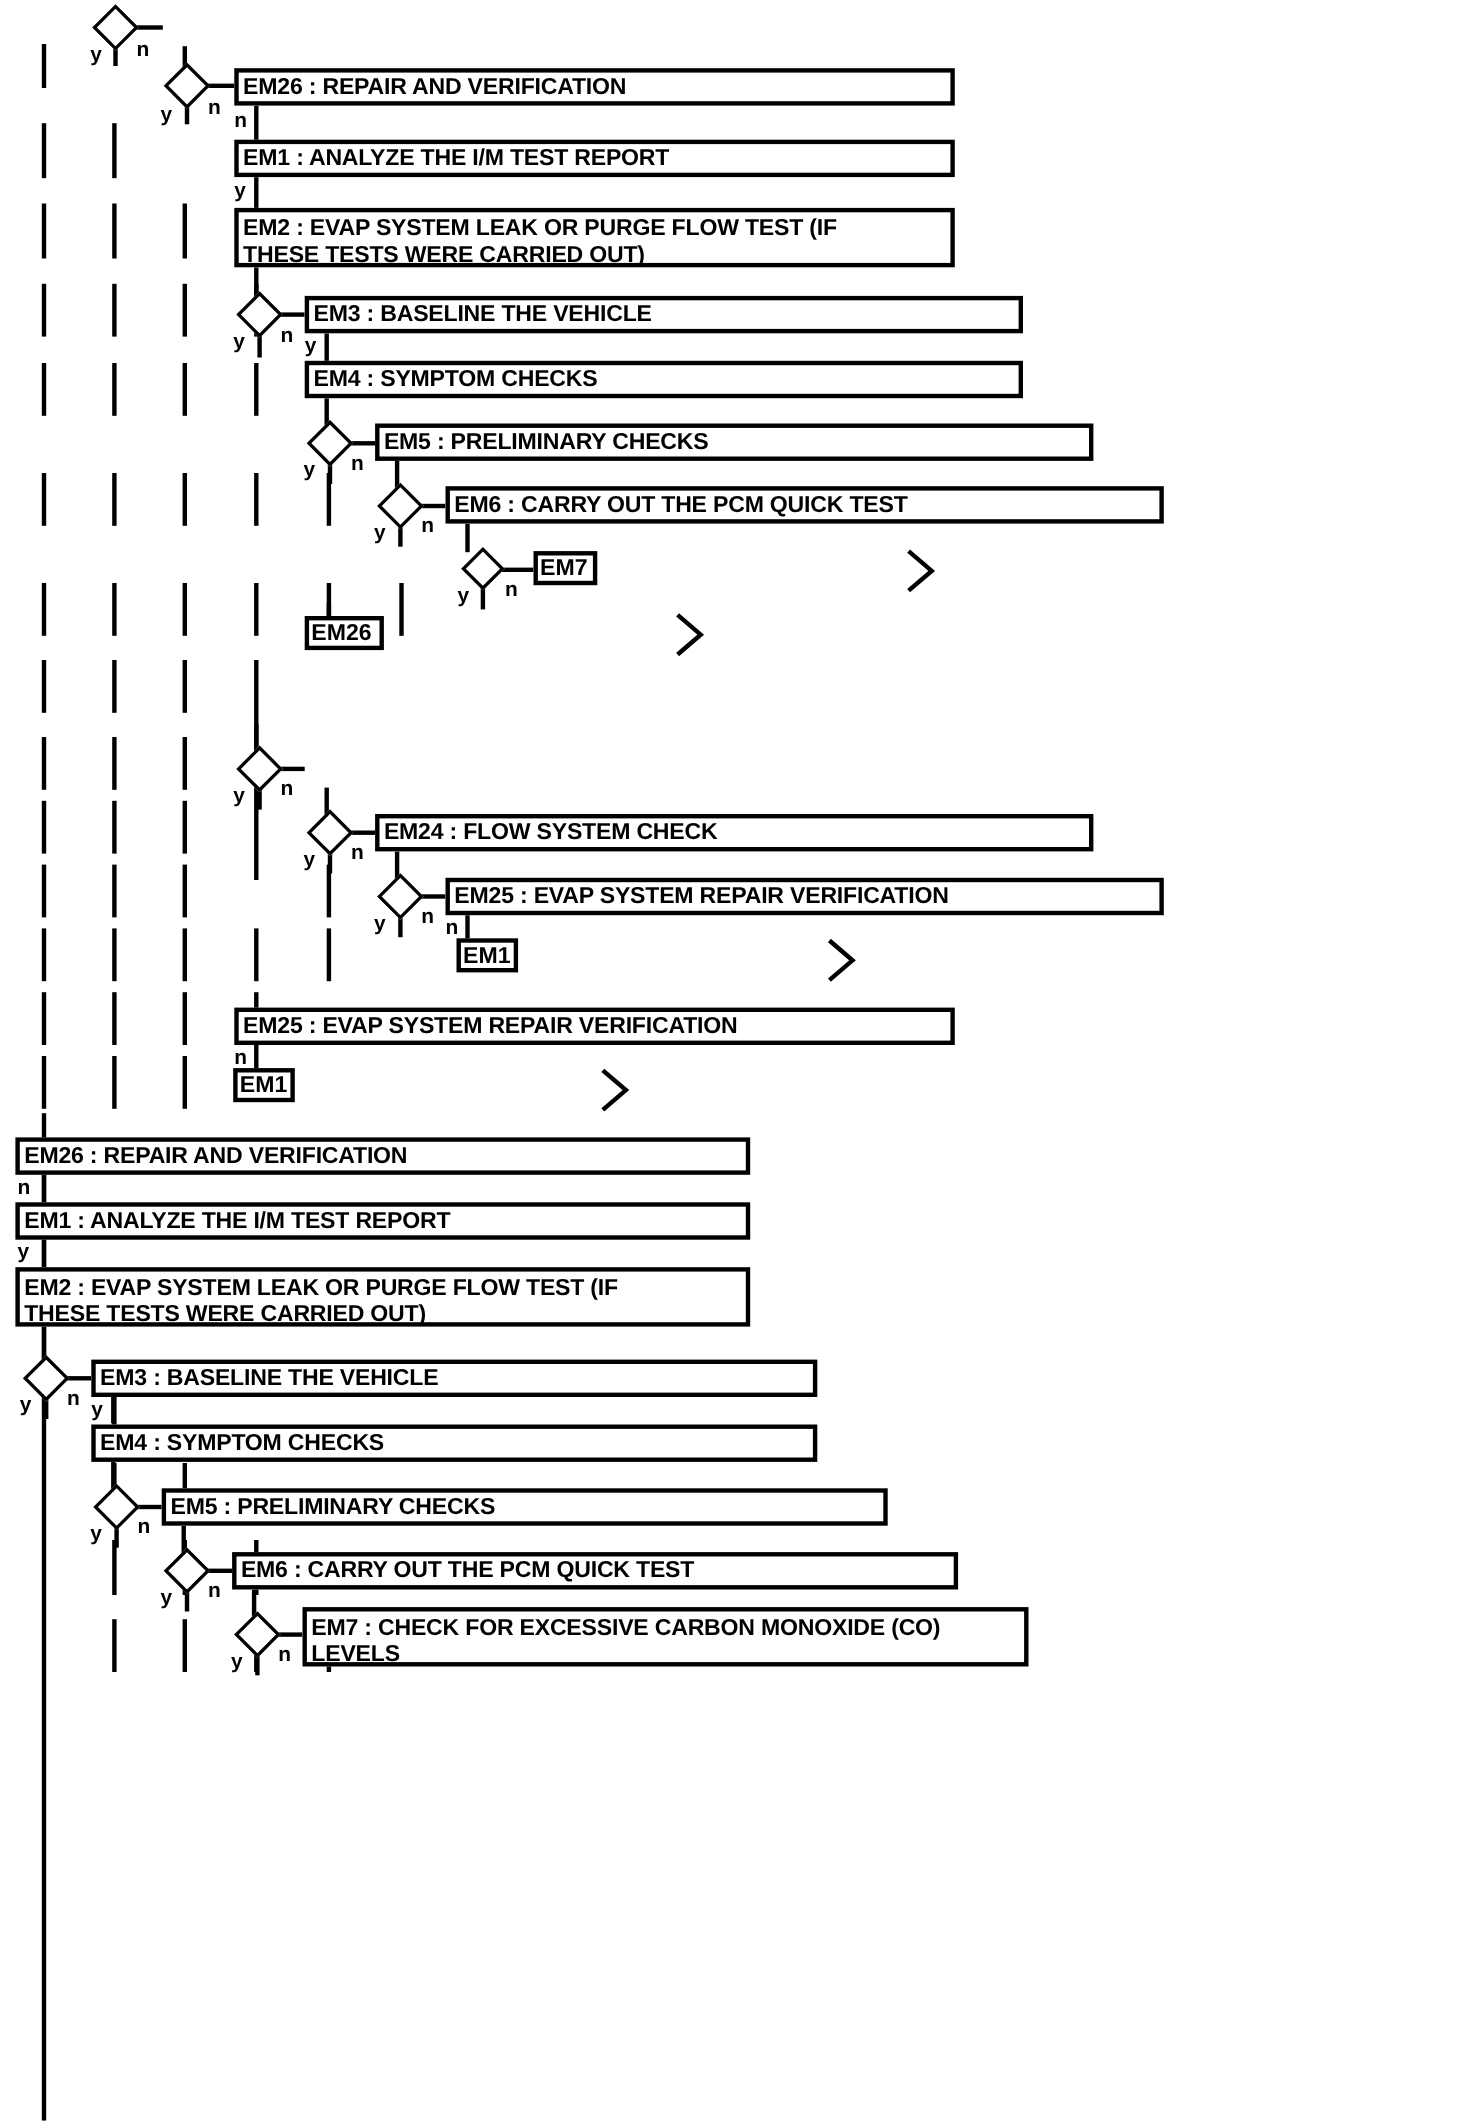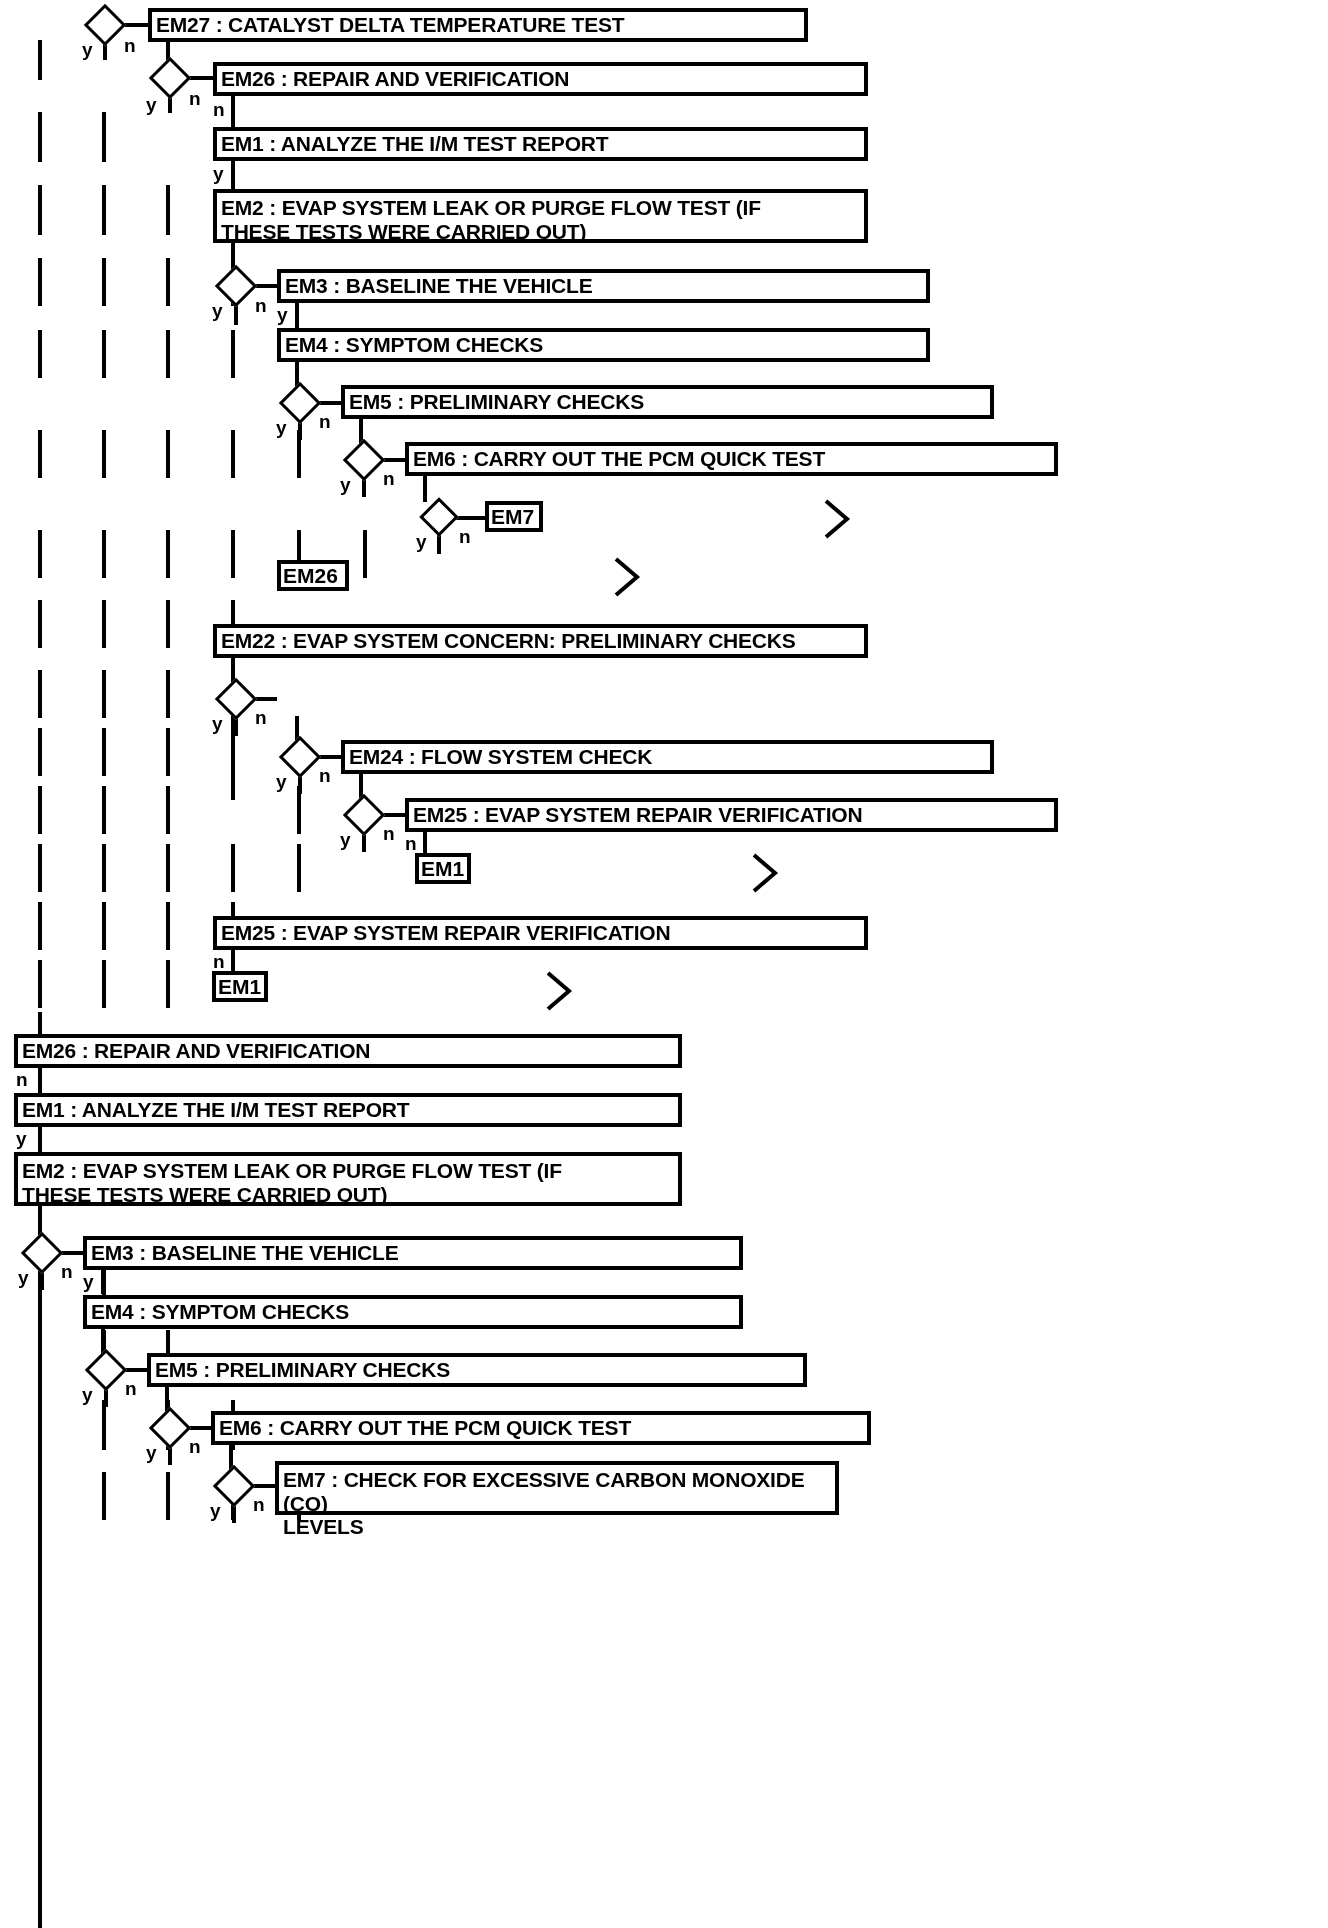--- a/index.html
+++ b/index.html
@@ -159,21 +159,20 @@
   <div class="vline" style="left:297px; top:1472px;height:48px;"></div>
 
   <div class="vline" style="left:363px; top:530px; height:48px;"></div>
 
   <div class="diamond" style="left:90px; top:10px; width:30px; height:30px;"></div>
   <div class="hline" style="left:118px; top:23px; width:30px;"></div>
   <div class="vline" style="left:103px; top:38px; height:22px;"></div>
   <div class="blabel" style="left:82px;  top:40px;">y</div>
   <div class="blabel" style="left:124px; top:36px;">n</div>
 
-  <div class="node" style="left:148px; top:8px; width:660px; height:34px;">EM27 : CATALYST DELTA TEMPERATURE TEST</div>
   <div class="vline" style="left:166px; top:42px; height:30px;"></div>
 
   <div class="diamond" style="left:155px; top:63px; width:30px; height:30px;"></div>
   <div class="hline" style="left:183px; top:76px; width:30px;"></div>
   <div class="vline" style="left:168px; top:91px; height:22px;"></div>
   <div class="blabel" style="left:146px; top:95px;">y</div>
   <div class="blabel" style="left:189px; top:89px;">n</div>
 
   <div class="node" style="left:213px; top:62px; width:655px; height:34px;">EM26 : REPAIR AND VERIFICATION</div>
   <div class="vline" style="left:231px; top:96px; height:32px;"></div>
@@ -229,21 +228,20 @@
     <polyline points="4,3 25,21 4,39" fill="none" stroke="#000000" stroke-width="4"></polyline>
   </svg>
 
   <div class="vline" style="left:297px; top:548px; height:14px;"></div>
   <div class="ref" style="left:277px; top:560px; width:72px; height:31px;">EM26</div>
 
   <svg class="chevron" style="left:612px; top:556px;" width="30" height="42" viewBox="0 0 30 42">
     <polyline points="4,3 25,21 4,39" fill="none" stroke="#000000" stroke-width="4"></polyline>
   </svg>
 
-  <div class="node" style="left:213px; top:624px; width:655px; height:34px;">EM22 : EVAP SYSTEM CONCERN: PRELIMINARY CHECKS</div>
   <div class="vline" style="left:231px; top:658px; height:26px;"></div>
 
   <div class="diamond" style="left:221px; top:684px; width:30px; height:30px;"></div>
   <div class="hline" style="left:249px; top:697px; width:28px;"></div>
   <div class="vline" style="left:234px; top:712px; height:24px;"></div>
   <div class="blabel" style="left:212px; top:714px;">y</div>
   <div class="blabel" style="left:255px; top:708px;">n</div>
 
   <div class="vline" style="left:295px; top:716px; height:26px;"></div>
 
@@ -322,16 +320,16 @@
 
   <div class="node" style="left:211px; top:1411px; width:660px; height:34px;">EM6 : CARRY OUT THE PCM QUICK TEST</div>
   <div class="vline" style="left:229px; top:1445px; height:26px;"></div>
 
   <div class="diamond" style="left:219px; top:1471px; width:30px; height:30px;"></div>
   <div class="hline" style="left:247px; top:1484px; width:28px;"></div>
   <div class="vline" style="left:232px; top:1499px; height:24px;"></div>
   <div class="blabel" style="left:210px; top:1501px;">y</div>
   <div class="blabel" style="left:253px; top:1495px;">n</div>
 
-  <div class="node two-line" style="left:275px; top:1461px; width:564px; height:54px;">EM7 : CHECK FOR EXCESSIVE CARBON MONOXIDE (CO)
+  <div class="node two-line" style="left:275px; top:1461px; width:660px; height:54px;">EM7 : CHECK FOR EXCESSIVE CARBON MONOXIDE (CO)
 LEVELS</div>
 
 </div>
 
 </body></html>

